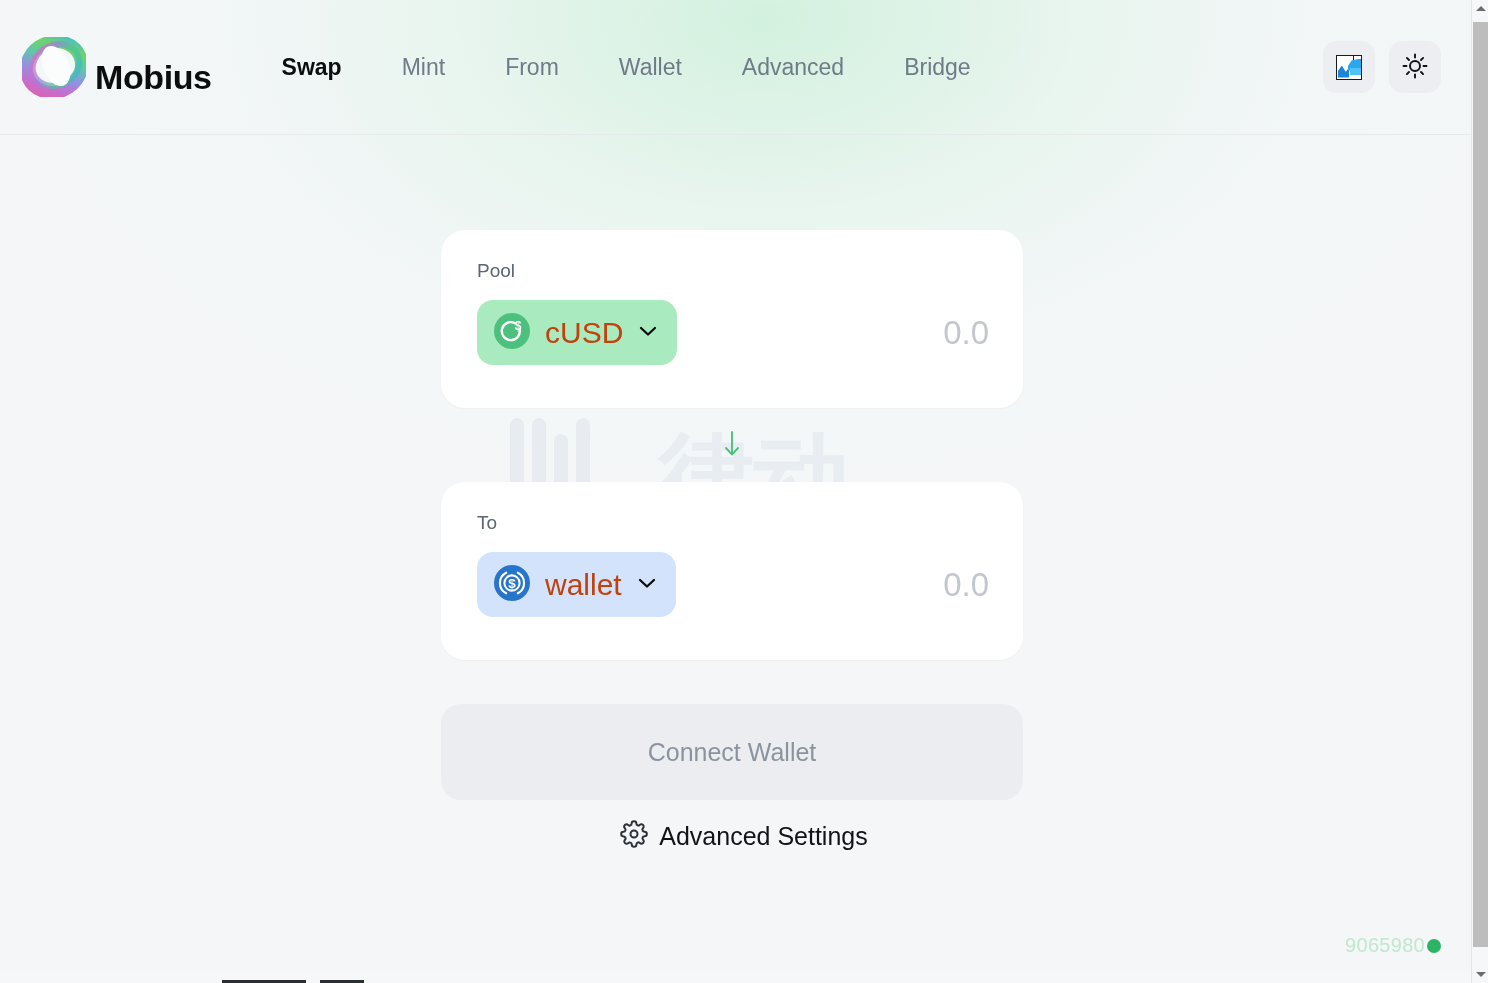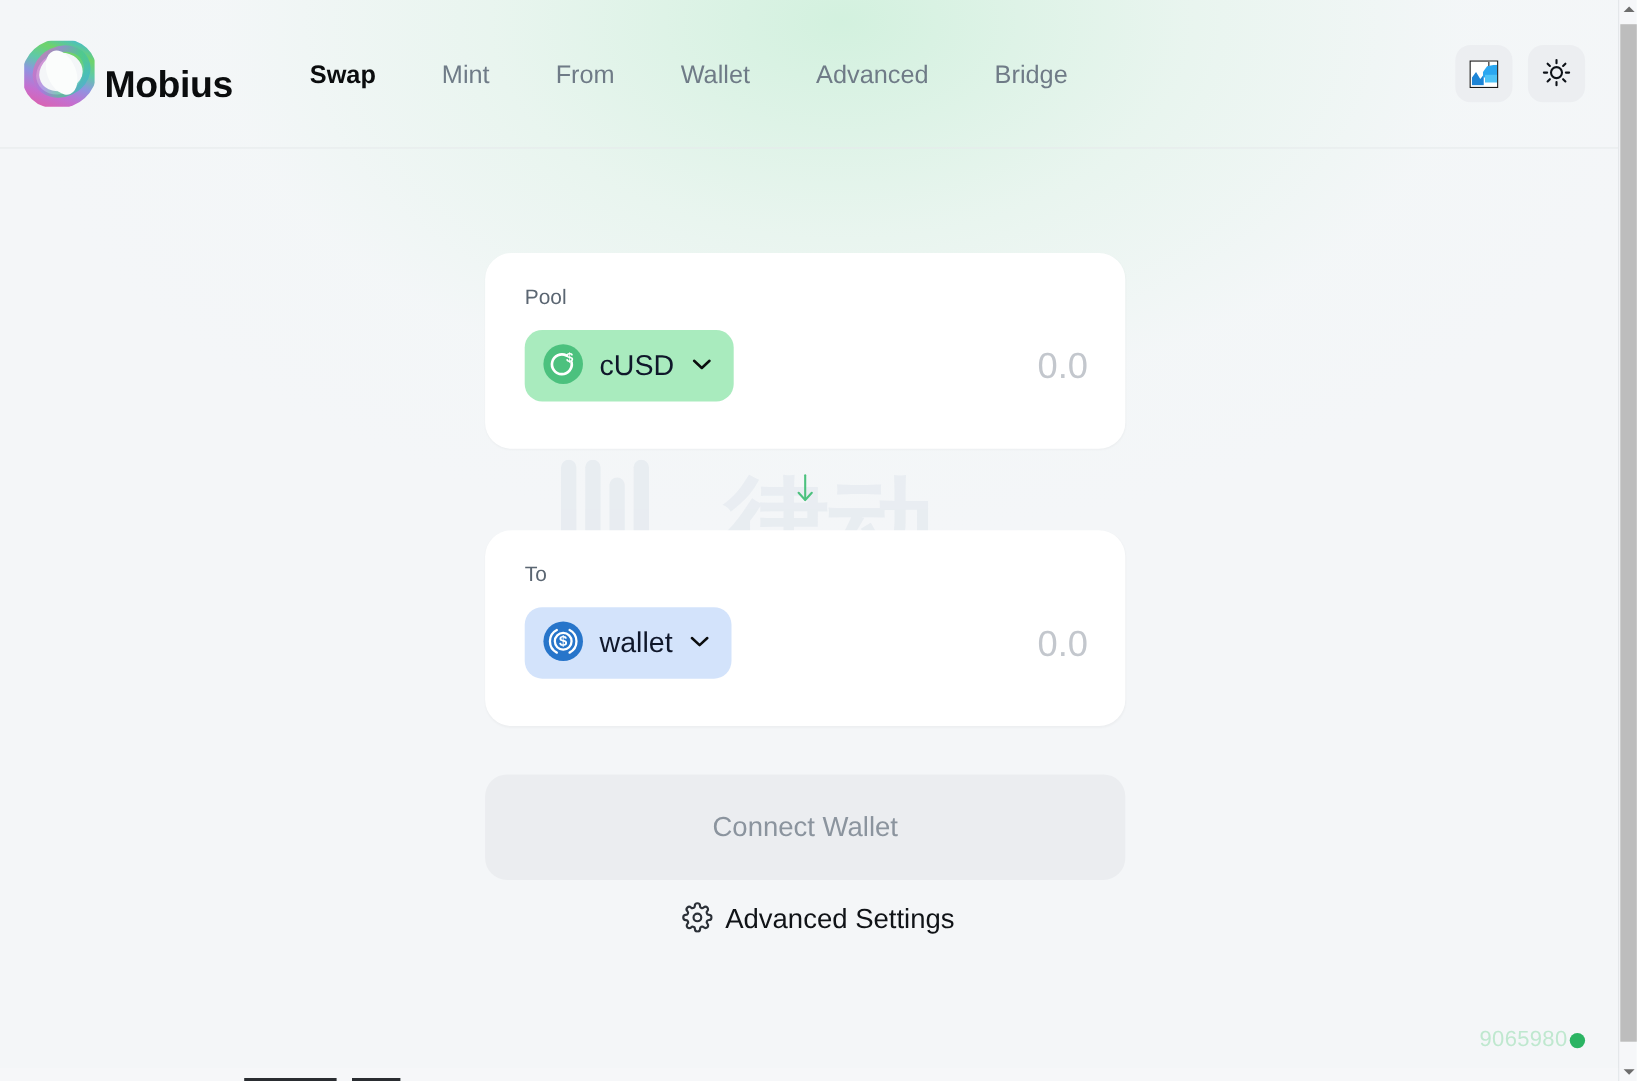--- a/index.html
+++ b/index.html
@@ -181,22 +181,22 @@
     gap: 14px;
     border-radius: 16px;
     padding: 12px 18px 12px 16px;
     cursor: pointer;
     border: none;
     font-family: "Liberation Sans", sans-serif;
   }
   .token-pill.green { background: #a9ebbe; }
   .token-pill.blue  { background: #d3e3fb; }
   .token-symbol {
-    font-size: 26px;
-    color: #0f172a;
+    font-size: 30px;
+    color: #c2410c;
     white-space: nowrap;
   }
   .token-amount {
     font-size: 33px;
     color: #c3c7cd;
     font-family: "Liberation Sans", sans-serif;
   }
 
   .swap-arrow {
     position: absolute;

